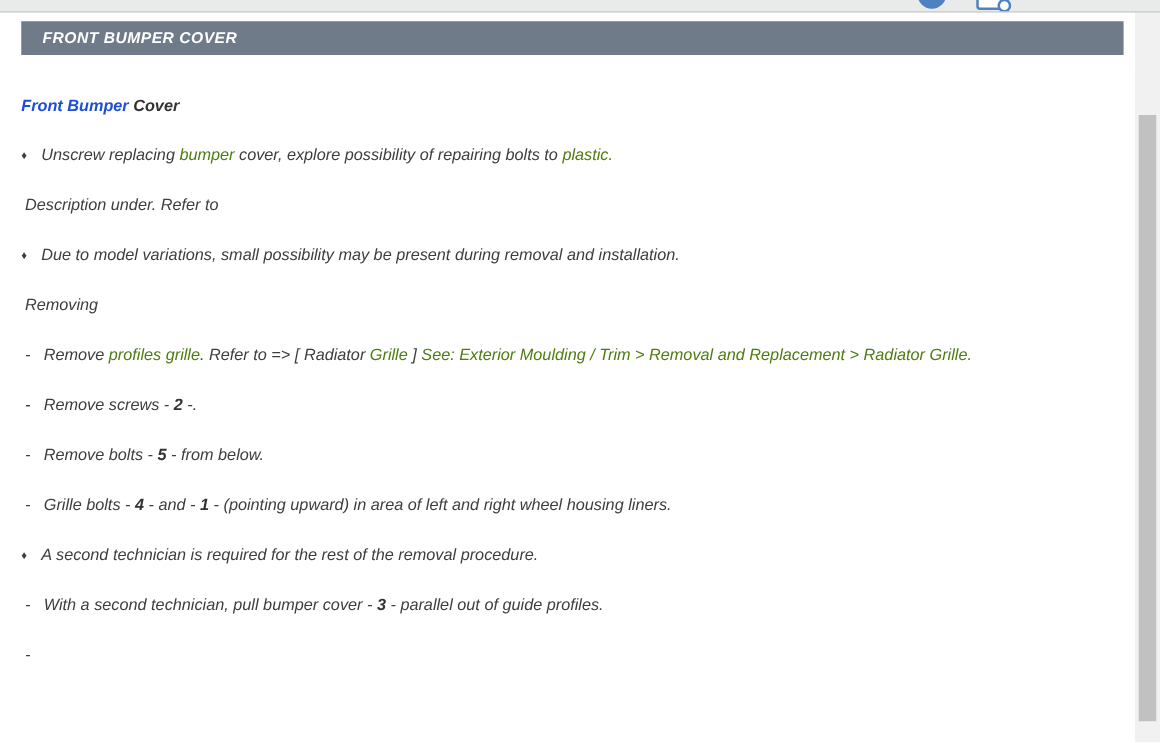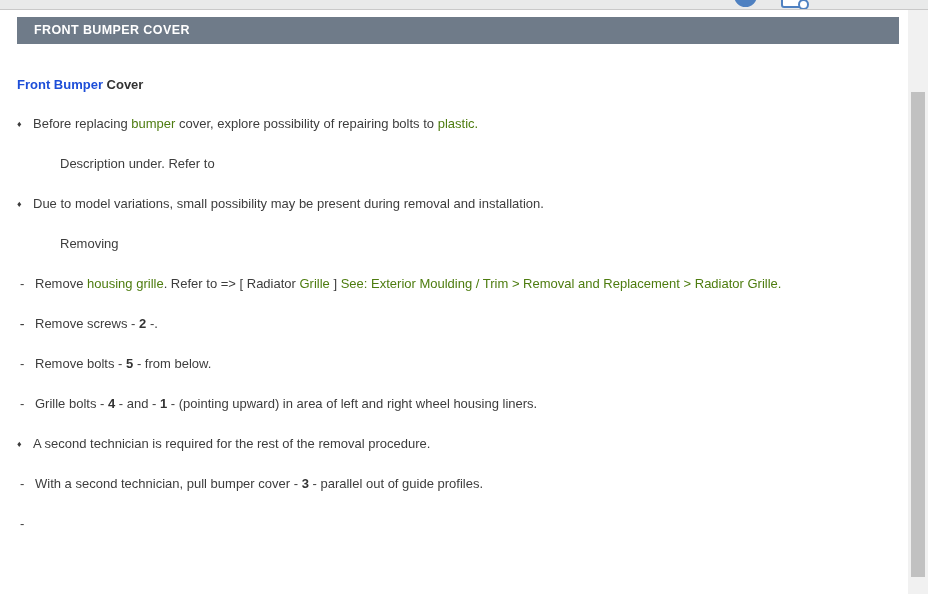--- a/index.html
+++ b/index.html
@@ -1,21 +1,21 @@
 <!DOCTYPE html>
 <html><head>
 <meta charset="utf-8">
 <style>
   html,body{margin:0;padding:0;}
   body{
     width:928px;height:594px;overflow:hidden;background:#ffffff;
     font-family:"Liberation Sans","DejaVu Sans",sans-serif;
     -webkit-font-smoothing:antialiased;
   }
-  .screen{position:relative;width:928px;height:594px;background:#ffffff;overflow:hidden;}
+  .screen{position:relative;width:928px;height:594px;background:#ffffff;overflow:hidden;font-style:italic;}
 
   
   .topbar{
     position:absolute;left:0;top:0;width:928px;height:9px;
     background:#e9eaea;border-bottom:1px solid #c9c9c9;overflow:hidden;z-index:5;
   }
   .icon-user{
     position:absolute;left:734px;top:-16px;width:23px;height:23px;
     border-radius:50%;background:#4f81c1;
   }
@@ -46,21 +46,21 @@
     background:#6f7b89;color:#ffffff;font-size:12.5px;font-weight:bold;
     letter-spacing:.4px;padding-left:17px;box-sizing:border-box;
   }
   .doc{margin-left:17px;margin-right:10px;color:#3d3d3d;font-size:13px;}
   .doc p{
     position:relative;margin:0 0 21px 0;line-height:19px;white-space:nowrap;
   }
   .doc p.title{margin-top:31px;margin-bottom:20px;font-weight:bold;color:#333;}
   .doc p.diamond{padding-left:16px;}
   .doc p.dash{padding-left:18px;}
-  .doc p.plainline{padding-left:3px;margin-left:40px;}
+  .doc p.plainline{padding-left:3px;}
   .bullet{position:absolute;left:0;top:0;color:#3d3d3d;}
   .bullet.bdiamond{font-size:9px;top:1px;left:0;}
   .bullet.bdash{font-size:13px;left:3px;}
   .seg.link{color:#4d7c0f;cursor:pointer;}
   .seg.bold{font-weight:bold;color:#333;}
   .title .seg.link{color:#1d4ed8;}
 </style>
 </head>
 <body>
 
@@ -70,25 +70,25 @@
     <div class="icon-user"></div>
     <div class="icon-print"></div>
   </div>
 
   <div class="content">
     <div class="section-header">
       <span>FRONT BUMPER COVER</span>
     </div>
     <div class="doc" id="doc">
         <p class="title"><span class="seg link">Front Bumper</span><span class="seg plain"> Cover</span></p>
-        <p class="diamond"><span class="bullet bdiamond">♦</span><span class="seg plain">Before replacing </span><span class="seg link">bumper</span><span class="seg plain"> cover, explore possibility of repairing bolts to </span><span class="seg link">plastic.</span></p>
+        <p class="diamond"><span class="bullet bdiamond">♦</span><span class="seg plain">Unscrew replacing </span><span class="seg link">bumper</span><span class="seg plain"> cover, explore possibility of repairing bolts to </span><span class="seg link">plastic.</span></p>
         <p class="plainline"><span class="seg plain">Description under. Refer to</span></p>
         <p class="diamond"><span class="bullet bdiamond">♦</span><span class="seg plain">Due to model variations, small possibility may be present during removal and installation.</span></p>
         <p class="plainline"><span class="seg plain">Removing</span></p>
-        <p class="dash"><span class="bullet bdash">-</span><span class="seg plain">Remove </span><span class="seg link">housing grille</span><span class="seg plain">. Refer to =&gt; [ Radiator </span><span class="seg link">Grille</span><span class="seg plain"> ] </span><span class="seg link">See: Exterior Moulding / Trim &gt; Removal and Replacement &gt; Radiator Grille.</span></p>
+        <p class="dash"><span class="bullet bdash">-</span><span class="seg plain">Remove </span><span class="seg link">profiles grille</span><span class="seg plain">. Refer to =&gt; [ Radiator </span><span class="seg link">Grille</span><span class="seg plain"> ] </span><span class="seg link">See: Exterior Moulding / Trim &gt; Removal and Replacement &gt; Radiator Grille.</span></p>
         <p class="dash"><span class="bullet bdash">-</span></p>
         <p class="dash"><span class="bullet bdash">-</span><span class="seg plain">Remove screws - </span><span class="seg bold">2</span><span class="seg plain"> -.</span></p>
         <p class="dash"><span class="bullet bdash">-</span><span class="seg plain">Remove bolts - </span><span class="seg bold">5</span><span class="seg plain"> - from below.</span></p>
         <p class="dash"><span class="bullet bdash">-</span><span class="seg plain">Grille bolts - </span><span class="seg bold">4</span><span class="seg plain"> - and - </span><span class="seg bold">1</span><span class="seg plain"> - (pointing upward) in area of left and right wheel housing liners.</span></p>
         <p class="diamond"><span class="bullet bdiamond">♦</span><span class="seg plain">A second technician is required for the rest of the removal procedure.</span></p>
         <p class="dash"><span class="bullet bdash">-</span><span class="seg plain">With a second technician, pull bumper cover - </span><span class="seg bold">3</span><span class="seg plain"> - parallel out of guide profiles.</span></p>
         <p class="dash"><span class="bullet bdash">-</span></p>
       </div>
   </div>
 

